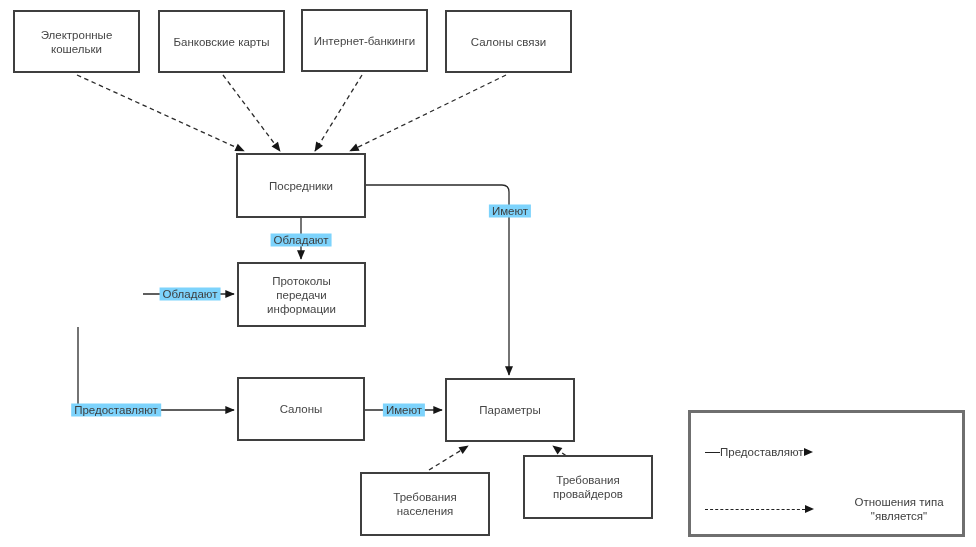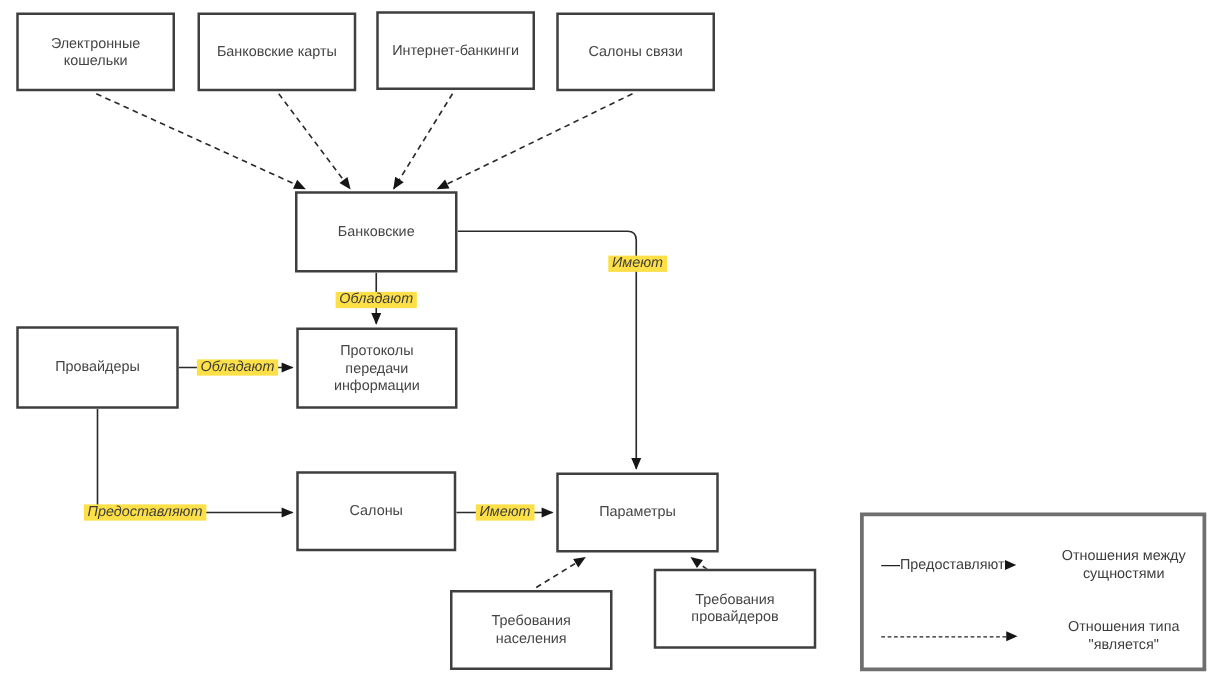--- a/index.html
+++ b/index.html
@@ -21,27 +21,26 @@
     text-align:center;
     font-size:11.5px;line-height:14px;
     color:#454545;
     z-index:2;
   }
   .node.pad{padding:0 21px;}
   .node.pad-sm{padding:0 5px;}
   .edge-label{
     position:absolute;
     transform:translate(-50%,-50%);
-    background:#fde047;
+    background:#7dd3fc;
     padding:0 3px;
     font-size:11.5px;line-height:13px;
     color:#3d3d3d;
     white-space:nowrap;
     z-index:3;
-    font-style:italic;
   }
   .legend{
     position:absolute;
     left:688px;top:410px;
     width:277px;height:127px;
     box-sizing:border-box;
     border:3px solid #6f6f6f;
     background:#ffffff;
     z-index:2;
   }
@@ -94,44 +93,42 @@
       <path d="M429,470 L468,446" stroke-dasharray="4.5 3.5" marker-end="url(#ah)"></path>
       <path d="M585,470 L553,446" stroke-dasharray="4.5 3.5" marker-end="url(#ah)"></path>
     </g>
   </svg>
 
   <div class="node pad" style="left:13px;top:10px;width:127px;height:63px;">Электронные кошельки</div>
   <div class="node pad-sm" style="left:158px;top:10px;width:127px;height:63px;">Банковские карты</div>
   <div class="node pad-sm" style="left:301px;top:9px;width:127px;height:63px;">Интернет-банкинги</div>
   <div class="node pad-sm" style="left:445px;top:10px;width:127px;height:63px;">Салоны связи</div>
 
-  <div class="node" style="left:236px;top:153px;width:130px;height:65px;">Банковские</div>
+  <div class="node" style="left:236px;top:153px;width:130px;height:65px;">Посредники</div>
 
-  <div class="node" style="left:13px;top:261px;width:130px;height:66px;">Провайдеры</div>
   <div class="node pad" style="left:237px;top:262px;width:129px;height:65px;">Протоколы передачи информации</div>
 
   <div class="node" style="left:237px;top:377px;width:128px;height:64px;">Салоны</div>
   <div class="node" style="left:445px;top:378px;width:130px;height:64px;">Параметры</div>
 
   <div class="node pad" style="left:360px;top:472px;width:130px;height:64px;">Требования населения</div>
   <div class="node pad" style="left:523px;top:455px;width:130px;height:64px;">Требования провайдеров</div>
 
   <div class="edge-label" style="left:301px;top:240px;">Обладают</div>
   <div class="edge-label" style="left:510px;top:211px;">Имеют</div>
   <div class="edge-label" style="left:190px;top:294px;">Обладают</div>
   <div class="edge-label" style="left:116px;top:410px;">Предоставляют</div>
   <div class="edge-label" style="left:404px;top:410px;">Имеют</div>
 
   <div class="legend">
     <div class="legend-sample" style="left:14px;top:30px;">
       <span class="line-stub"></span>
       <span class="sample-text">Предоставляют</span>
       <span class="tri"></span>
     </div>
-    <div class="legend-desc" style="top:25px;">Отношения между сущностями</div>
 
     <div class="legend-sample" style="left:14px;top:87px;">
       <span class="dash-stub"></span>
       <span class="tri"></span>
     </div>
     <div class="legend-desc" style="top:82px;">Отношения типа "является"</div>
   </div>
 
 </div>
 

